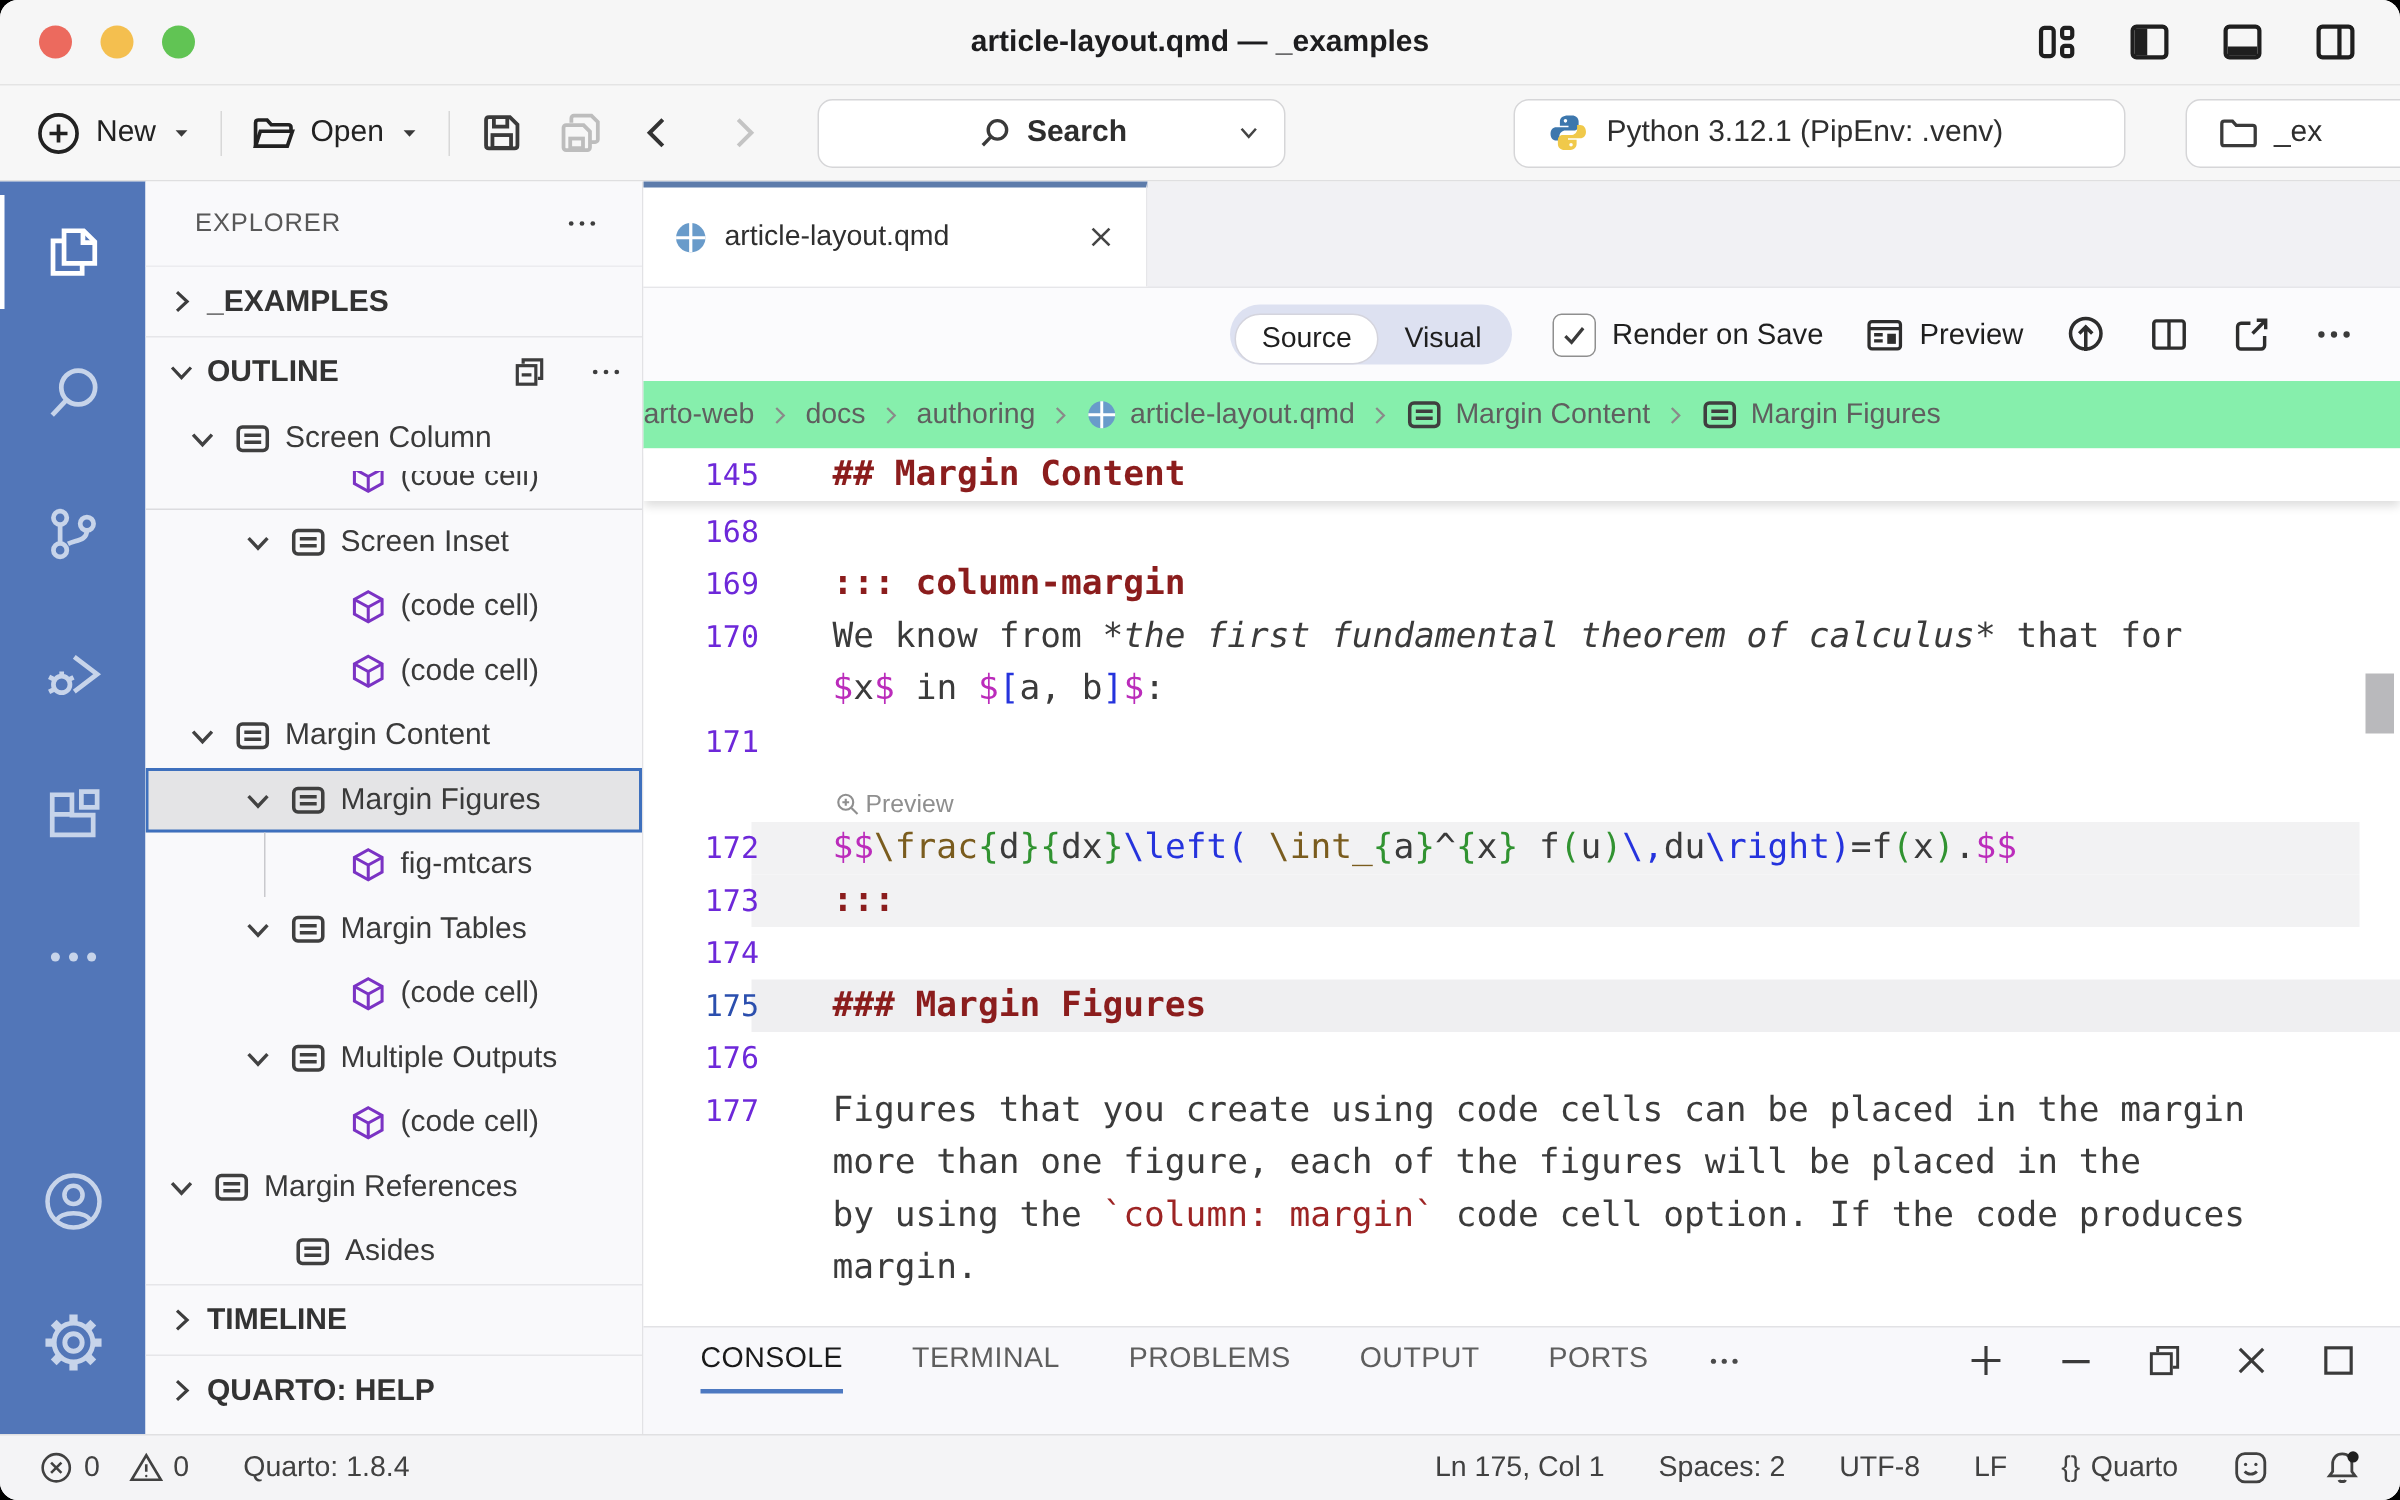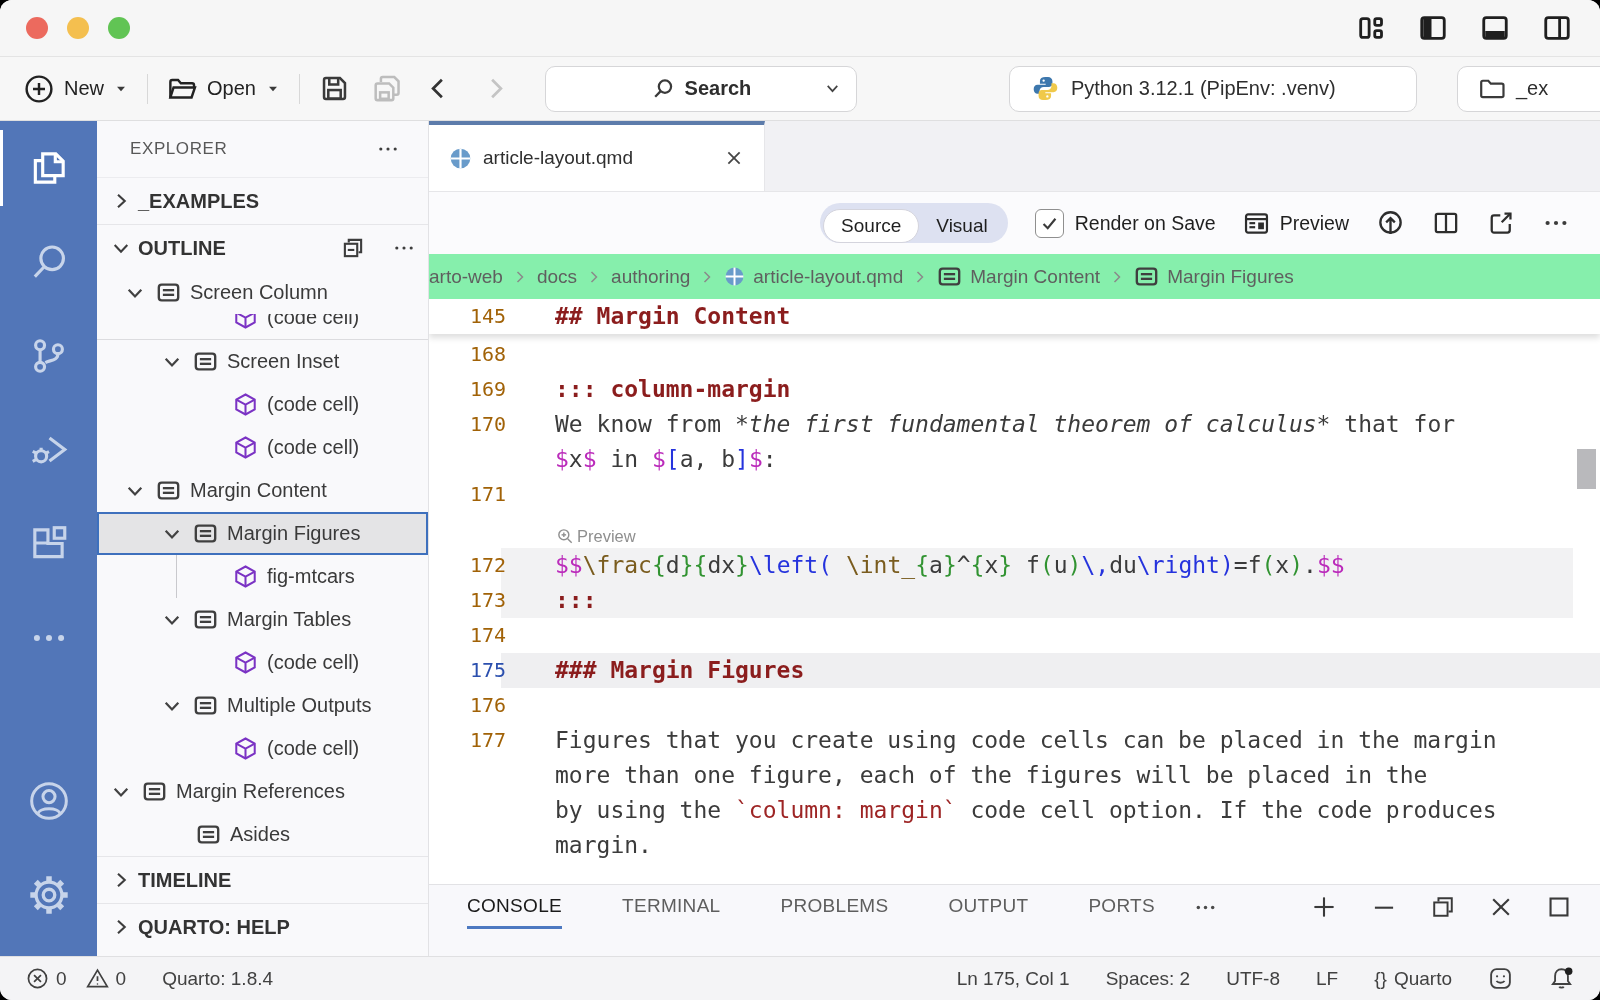--- a/index.html
+++ b/index.html
@@ -71,34 +71,34 @@
   .prevbtn{display:flex;align-items:center;gap:10px;font-size:19.5px;color:#1f1f1f;}
 
   .breadcrumbs{height:45px;background:#86efac;display:flex;align-items:center;gap:9px;font-size:19px;color:#5f5f5f;padding-left:0;overflow:hidden;flex:none;}
   .crumb{display:flex;align-items:center;gap:8px;flex:none;}
   .crumb-sep{color:#8a8a8a;flex:none;}
 
   
   .code{flex:1;position:relative;background:#fff;font-family:"DejaVu Sans Mono",monospace;font-size:23px;color:#3b3b3b;overflow:hidden;}
   .c-row{height:35px;display:flex;position:relative;}
   .c-row.sticky{box-shadow:0 4px 6px rgba(0,0,0,.13);background:#fff;z-index:2;margin-bottom:3px;}
-  .c-num{width:77px;flex:none;text-align:right;font-size:20px;line-height:35px;color:#a16207;position:relative;z-index:1;}
+  .c-num{width:77px;flex:none;text-align:right;font-size:20px;line-height:35px;color:#6d28d9;position:relative;z-index:1;}
   .c-row.current .c-num{color:#2b4fae;}
   .c-text{margin-left:49px;line-height:35px;white-space:pre;position:relative;z-index:1;}
   .row-bg{position:absolute;left:72px;right:27px;top:0;bottom:0;background:#f2f2f3;}
   .c-row.current .row-bg{right:0;background:#efeff1;}
   .lens-row{height:34px;display:flex;align-items:flex-end;padding-left:127px;padding-bottom:2px;color:#8f8f8f;font-size:16.5px;font-family:"Liberation Sans",sans-serif;}
   .lens-inner{display:flex;align-items:center;gap:2px;}
   .sg-t{color:#3b3b3b}.sg-h{color:#8b1d1d;font-weight:bold}.sg-i{color:#3b3b3b;font-style:italic}
   .sg-m{color:#bb2cbb}.sg-o{color:#7a5c1e}.sg-b{color:#2533dd}.sg-g{color:#319331}.sg-c{color:#9d2424}
   .scroll-thumb{position:absolute;right:4px;top:150px;width:19px;height:40px;background:#b9b9bc;z-index:3;}
 
   
   .panel{height:72px;border-top:1px solid #e2e2e5;background:#f8f8fb;display:flex;align-items:flex-start;padding:0 28px 0 38px;flex:none;box-sizing:border-box;}
-  .p-tabs{display:flex;gap:60px;}
+  .p-tabs{display:flex;gap:46px;}
   .p-tab{height:44px;display:flex;align-items:center;font-size:19px;letter-spacing:.3px;color:#5e5e5e;border-bottom:3px solid transparent;box-sizing:border-box;}
   .p-tab.active{color:#1a1a1a;border-bottom-color:#4d79c1;}
   .p-kebab{height:44px;display:flex;align-items:center;margin-left:38px;color:#4a4a4a;}
   .p-actions{margin-left:auto;display:flex;gap:32px;align-items:center;height:44px;color:#3a3a3a;}
 
   
   .statusbar{height:43px;background:#f4f4f6;border-top:1px solid #e0e0e2;display:flex;align-items:center;padding:0 26px;font-size:19px;color:#414141;flex:none;}
   .st-item{display:flex;align-items:center;gap:7px;flex:none;}
   .st-left{display:flex;align-items:center;gap:16px;}
   .st-right{margin-left:auto;display:flex;align-items:center;gap:36px;}
@@ -108,20 +108,21 @@
 <body>
 
 <div class="window">
 
   <div class="titlebar">
     <div class="traffic">
       <div class="light red"></div>
       <div class="light yellow"></div>
       <div class="light green"></div>
     </div>
+    <div class="win-title">article-layout.qmd — _examples</div>
     <div class="tb-actions">
       <span>
         <svg width="30" height="30" viewBox="0 0 16 16" fill="none" stroke="currentColor" stroke-width="1.5">
             <rect x="2.5" y="3" width="4.5" height="10" rx="1.2"></rect>
             <rect x="10" y="3" width="3.6" height="3.6" rx="1"></rect>
             <rect x="10" y="9.4" width="3.6" height="3.6" rx="1"></rect>
           </svg>
       </span>
       <span>
         <svg width="30" height="30" viewBox="0 0 16 16">

